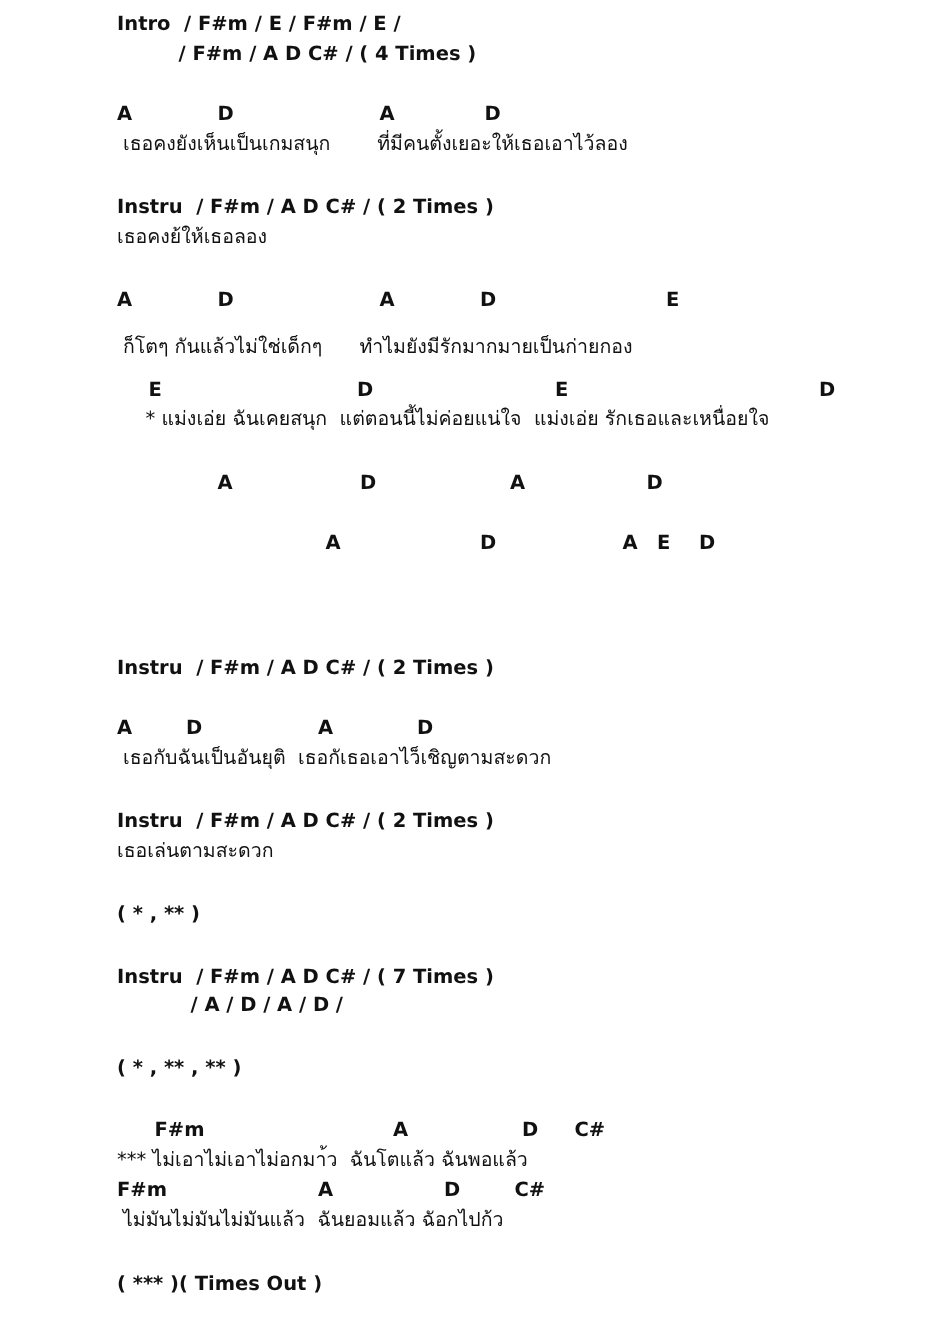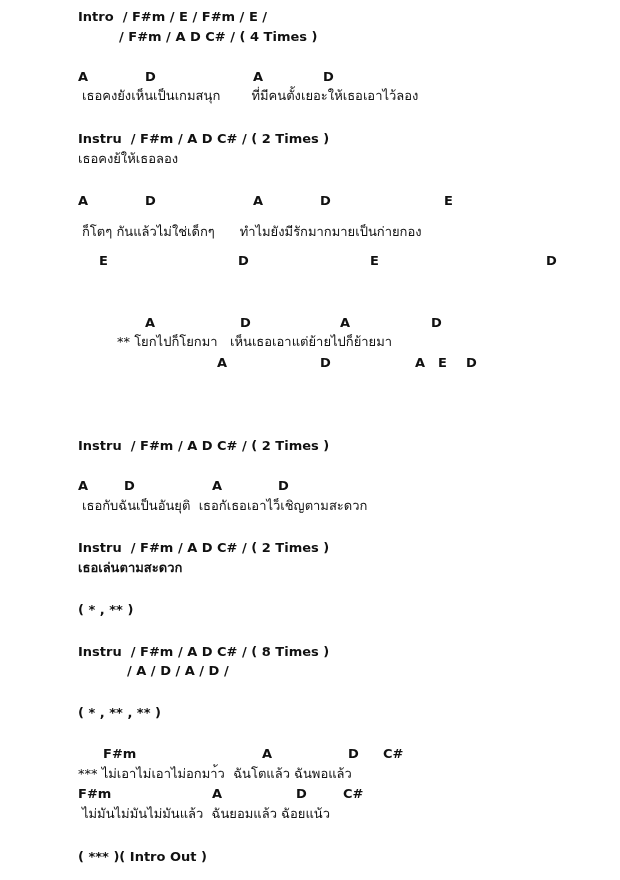--- a/index.html
+++ b/index.html
@@ -57,58 +57,58 @@
   <div class="chord" style="left:145px; top:193px;">D</div>
   <div class="chord" style="left:253px; top:193px;">A</div>
   <div class="chord" style="left:320px; top:193px;">D</div>
   <div class="chord" style="left:444px; top:193px;">E</div>
   <div class="ln lyric" style="left:82px; top:212px;margin-top:12px;">ก็โตๆ กันแล้วไม่ใช่เด็กๆ      ทำไมยังมีรักมากมายเป็นก่ายกอง</div>
 
   <div class="chord" style="left:99px; top:253px;">E</div>
   <div class="chord" style="left:238px; top:253px;">D</div>
   <div class="chord" style="left:370px; top:253px;">E</div>
   <div class="chord" style="left:546px; top:253px;">D</div>
+  <div class="ln lyric" style="left:97px; top:272px;">* แม่งเอ่ย ฉันเคยสนุก  แต่ตอนนี้ไม่ค่อยแน่ใจ  แม่งเอ่ย รักเธอและเหนื่อยใจ</div>
 
   <div class="chord" style="left:145px; top:315px;">A</div>
   <div class="chord" style="left:240px; top:315px;">D</div>
   <div class="chord" style="left:340px; top:315px;">A</div>
   <div class="chord" style="left:431px; top:315px;">D</div>
-  <div class="ln lyric" style="left:117px; top:334px;">** โยกไปก็โยกมา   เห็นเธอเอาแต่ย้ายไปก็ย้ายมา</div>
 
   <div class="chord" style="left:217px; top:355px;">A</div>
   <div class="chord" style="left:320px; top:355px;">D</div>
   <div class="chord" style="left:415px; top:355px;">A</div>
   <div class="chord" style="left:438px; top:355px;">E</div>
   <div class="chord" style="left:466px; top:355px;">D</div>
 
   <div class="ln b" style="left:78px; top:438px;">Instru  / F#m / A D C# / ( 2 Times )</div>
 
   <div class="chord" style="left:78px; top:478px;">A</div>
   <div class="chord" style="left:124px; top:478px;">D</div>
   <div class="chord" style="left:212px; top:478px;">A</div>
   <div class="chord" style="left:278px; top:478px;">D</div>
   <div class="ln lyric" style="left:82px; top:498px;">เธอกับฉันเป็นอันยุติ  เธอกัเธอเอาไว็เชิญตามสะดวก</div>
 
   <div class="ln b" style="left:78px; top:540px;">Instru  / F#m / A D C# / ( 2 Times )</div>
-  <div class="ln lyric" style="left:78px; top:560px;font-weight:bold;">เธอเล่นตามสะดวก</div>
+  <div class="ln lyric" style="left:78px; top:560px;">เธอเล่นตามสะดวก</div>
 
   <div class="ln b" style="left:78px; top:602px;">( * , ** )</div>
 
-  <div class="ln b" style="left:78px; top:644px;">Instru  / F#m / A D C# / ( 8 Times )</div>
+  <div class="ln b" style="left:78px; top:644px;">Instru  / F#m / A D C# / ( 7 Times )</div>
   <div class="ln b" style="left:127px; top:663px;">/ A / D / A / D /</div>
 
   <div class="ln b" style="left:78px; top:705px;">( * , ** , ** )</div>
 
   <div class="chord" style="left:103px; top:746px;">F#m</div>
   <div class="chord" style="left:262px; top:746px;">A</div>
   <div class="chord" style="left:348px; top:746px;">D</div>
   <div class="chord" style="left:383px; top:746px;">C#</div>
   <div class="ln lyric" style="left:78px; top:766px;">*** ไม่เอาไม่เอาไม่อกมา้ว  ฉันโตแล้ว ฉันพอแล้ว</div>
 
   <div class="chord" style="left:78px; top:786px;">F#m</div>
   <div class="chord" style="left:212px; top:786px;">A</div>
   <div class="chord" style="left:296px; top:786px;">D</div>
   <div class="chord" style="left:343px; top:786px;">C#</div>
-  <div class="ln lyric" style="left:82px; top:806px;">ไม่มันไม่มันไม่มันแล้ว  ฉันยอมแล้ว ฉัอยแน้ว</div>
+  <div class="ln lyric" style="left:82px; top:806px;">ไม่มันไม่มันไม่มันแล้ว  ฉันยอมแล้ว ฉัอกไปก้ว</div>
 
-  <div class="ln b" style="left:78px; top:849px;">( *** )( Intro Out )</div>
+  <div class="ln b" style="left:78px; top:849px;">( *** )( Times Out )</div>
 
 </div>
 
 </body></html>

